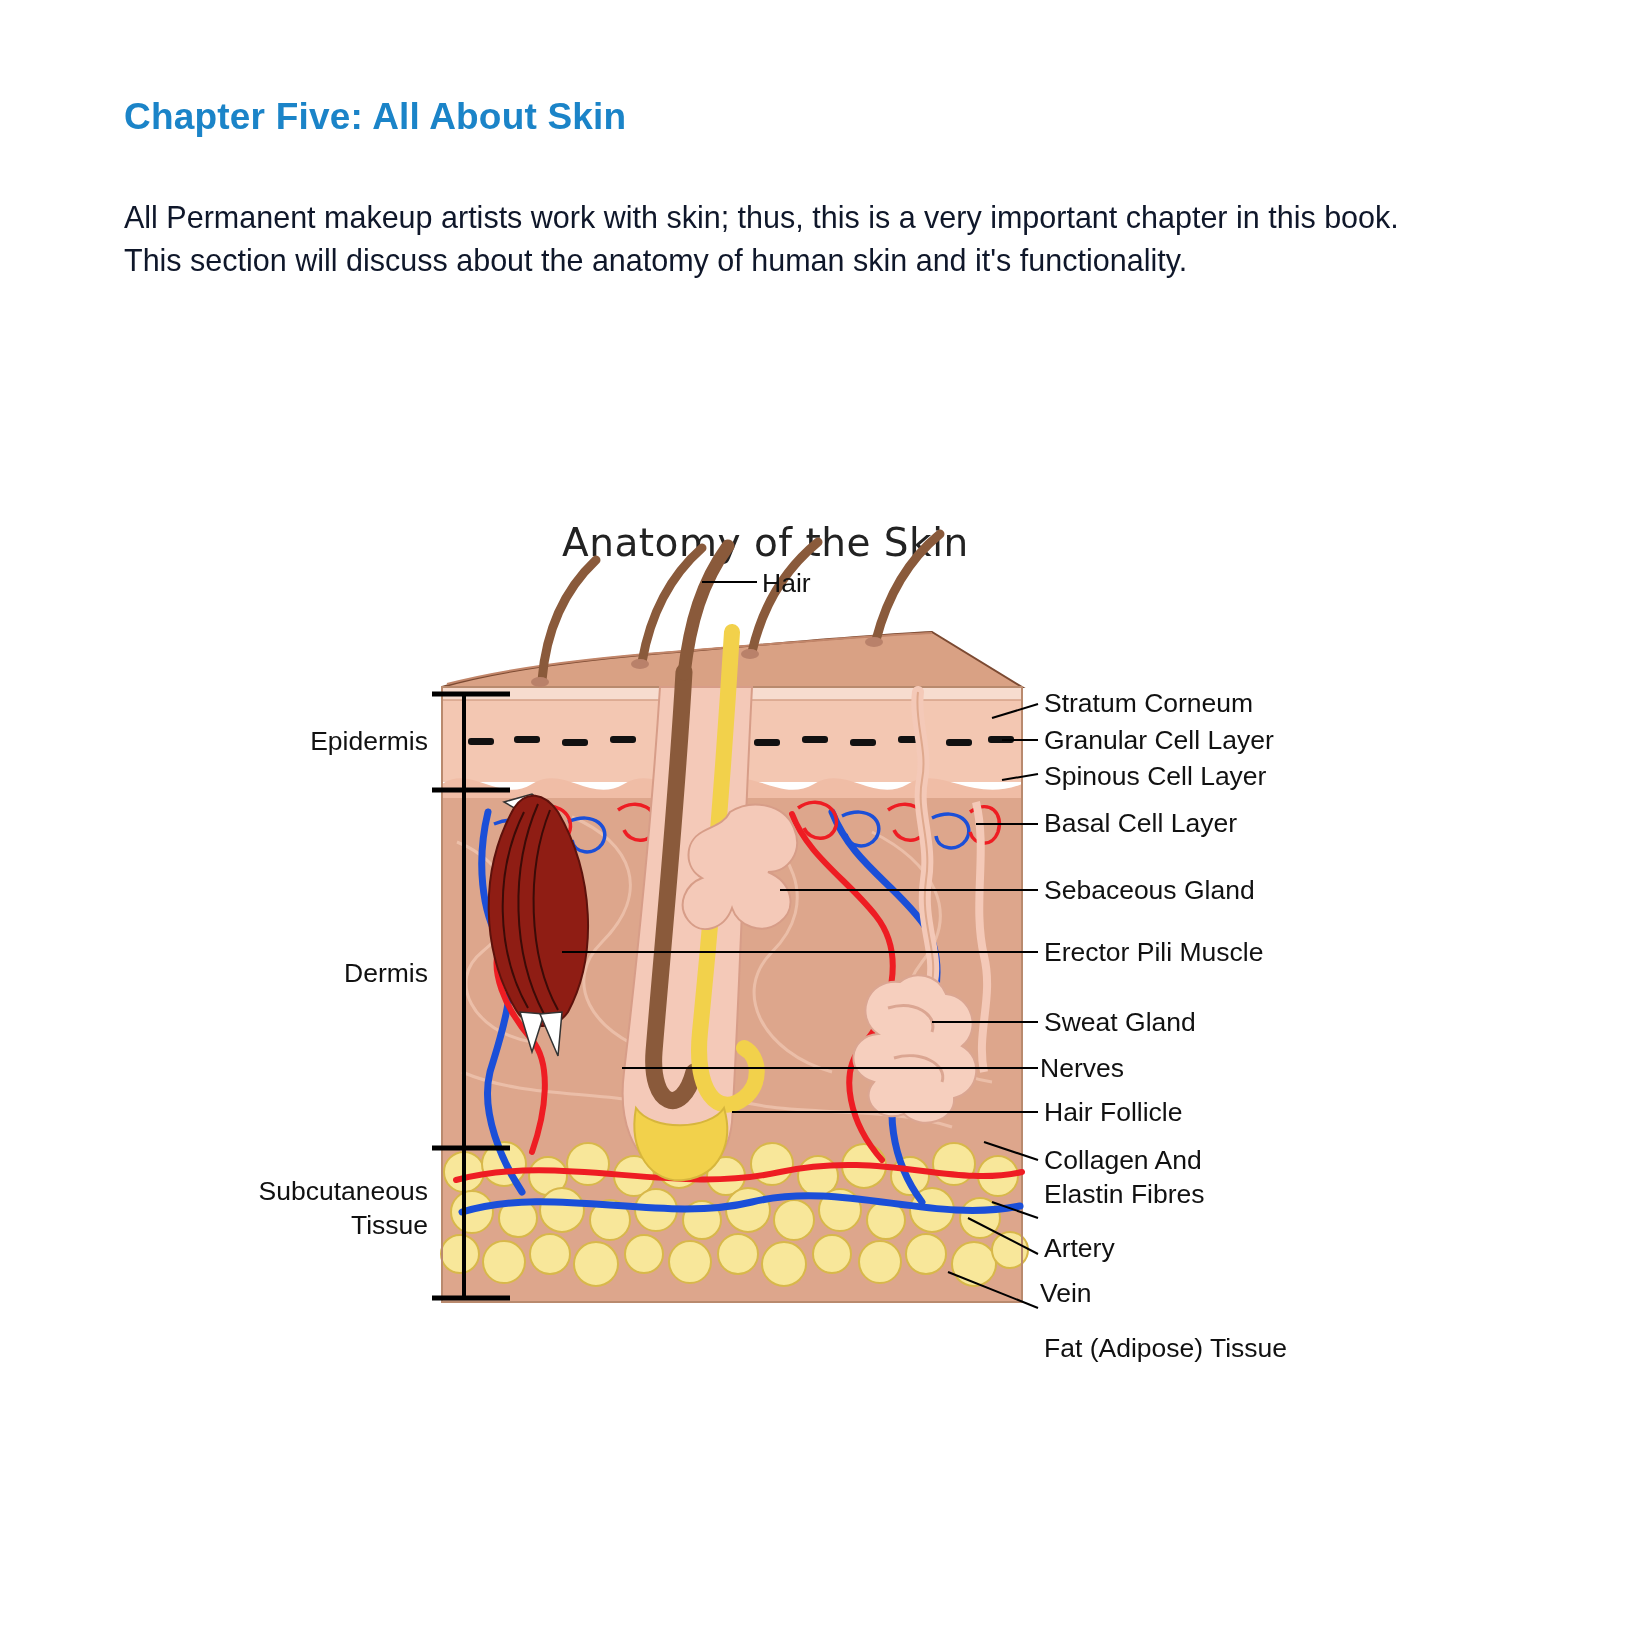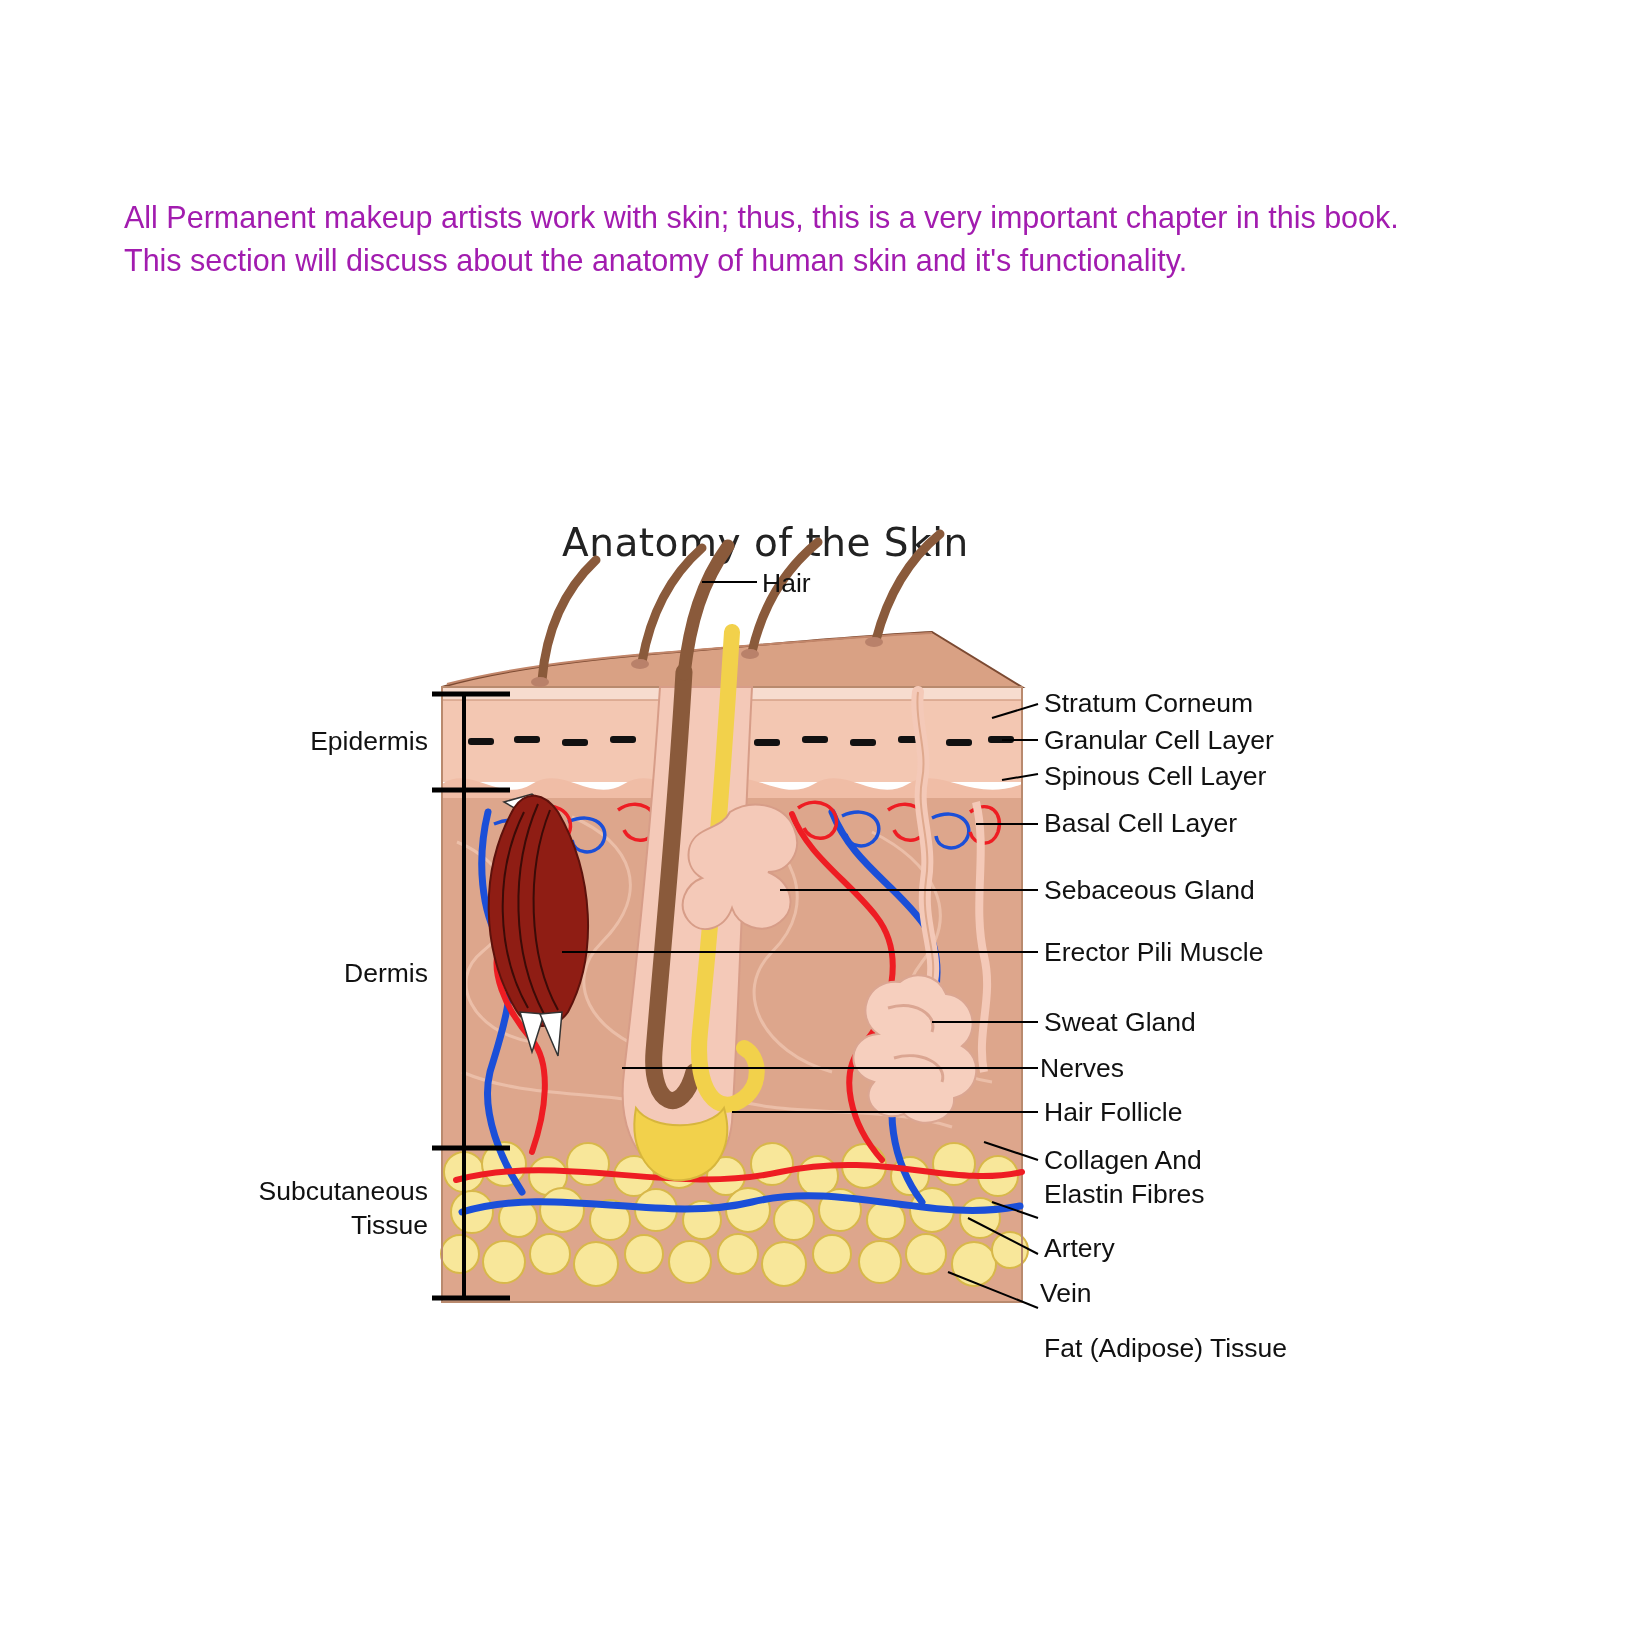--- a/index.html
+++ b/index.html
@@ -27,21 +27,21 @@
     font-size: 37px;
     font-weight: bold;
     color: #1b84c8;
     letter-spacing: 0.2px;
   }
   .body-text {
     position: absolute;
     left: 124px;
     font-size: 30.5px;
     line-height: 43px;
-    color: #a21caf;
+    color: #0f172a;
     width: 1310px;
   }
   .para1 { top: 196px; }
   .para2 { top: 382px; }
 
   
   .figure {
     position: absolute;
     left: 232px;
     top: 512px;
@@ -79,20 +79,21 @@
     stroke: #000000;
     stroke-width: 2;
     fill: none;
   }
 </style>
 </head>
 <body>
 
 <div class="page">
 
+  <div class="chapter-title">Chapter Five:  All About Skin</div>
 
   <div class="body-text para1">All Permanent makeup artists work with skin; thus, this is a very important chapter in this book. This section will discuss about the anatomy of human skin and it's functionality.</div>
 
   <div class="figure">
     <div class="fig-title">Anatomy of the Skin</div>
 
     <svg class="diagram" viewBox="0 0 1180 880">
       <defs>
         <clipPath id="blockClip">
           <path d="M210,175 L700,120 L790,175 L790,790 L210,790 Z"></path>

